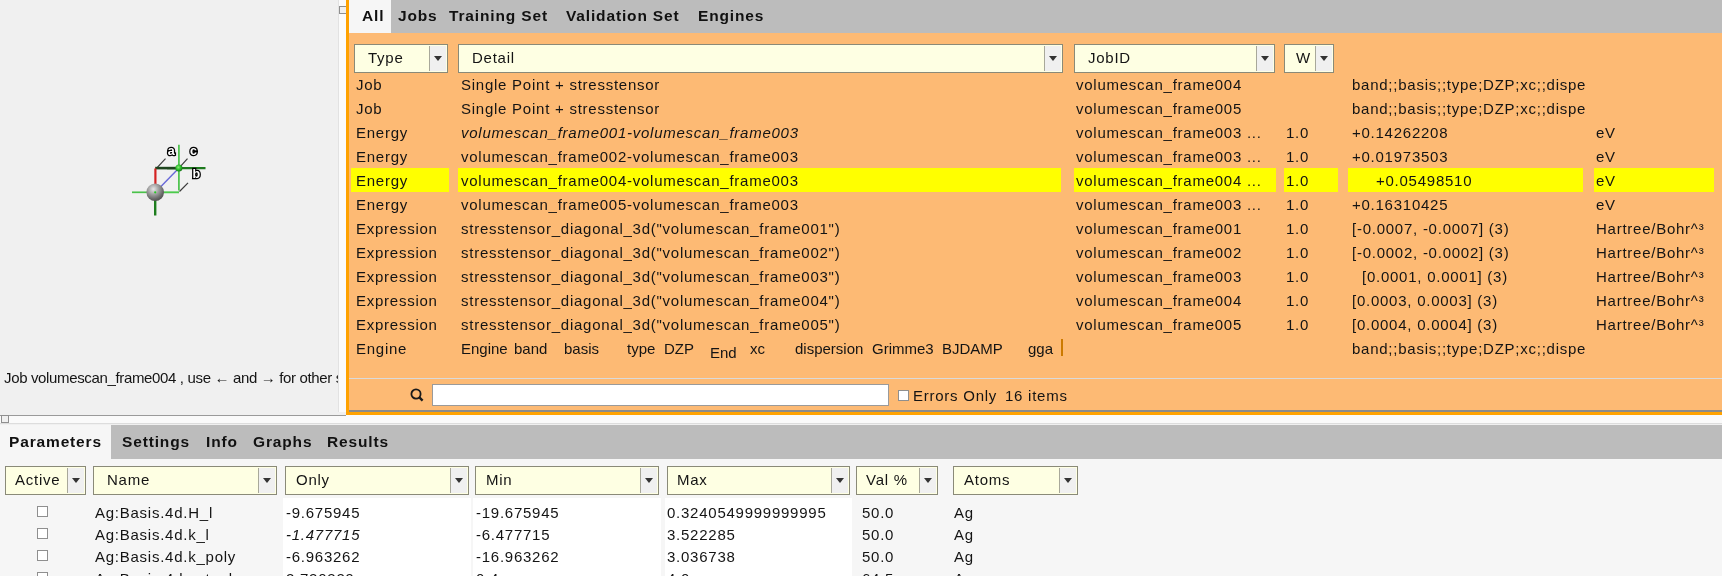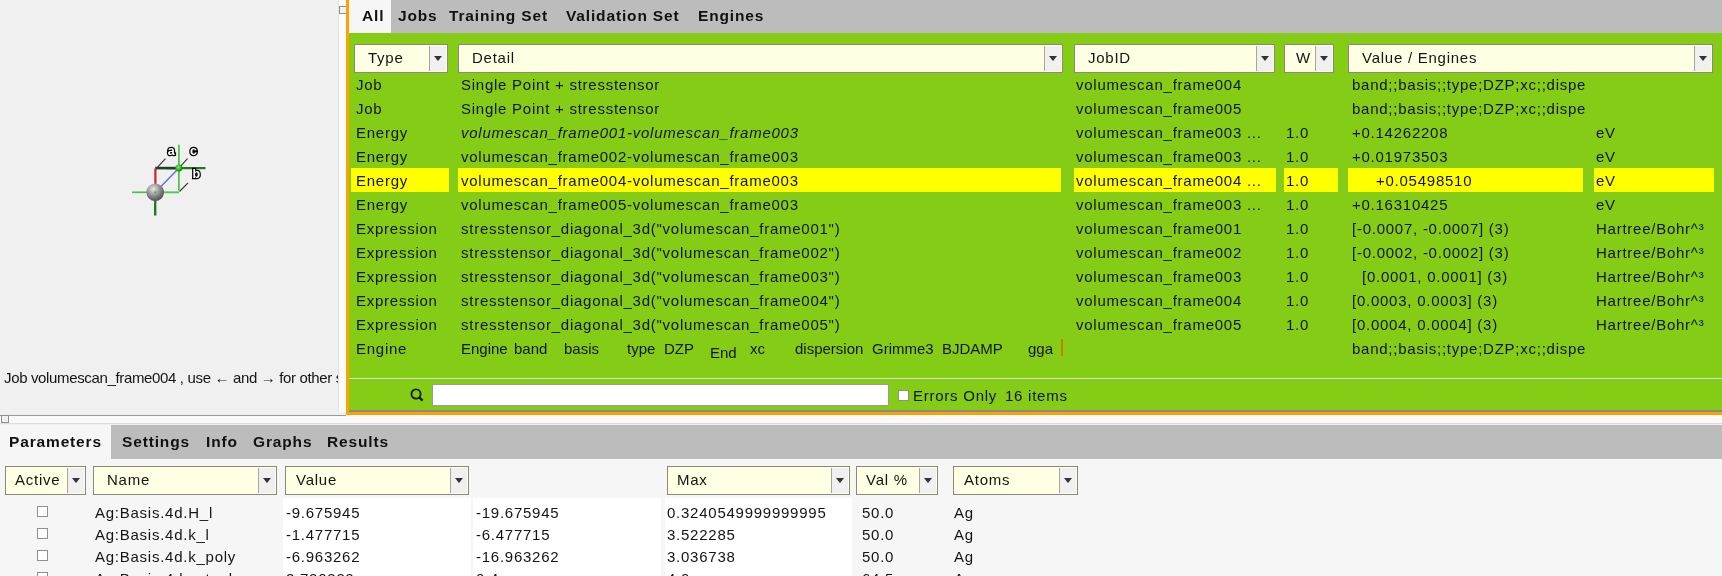--- a/index.html
+++ b/index.html
@@ -62,21 +62,21 @@
 </svg>
 <div class="abs" style="left:4px;top:369px;width:336px;overflow:hidden;white-space:pre;letter-spacing:-0.35px;">Job volumescan_frame004 , use ← and → for other s</div>
 
 <div class="abs" style="left:338px;top:0;width:9px;height:412px;background:#fbfbfb;border-left:1px solid #e2e2e2;border-right:1px solid #d5d5d5;"></div>
 <div class="abs" style="left:339px;top:6px;width:6px;height:6px;background:#f0f0f0;border:1px solid #8f8f8f;"></div>
 
 <div class="abs" style="left:346px;top:0;width:3px;height:415px;background:#ffa200;"></div>
 <div class="abs" style="left:346px;top:412px;width:1376px;height:3px;background:#ffa200;"></div>
 <div class="abs" style="left:349px;top:410px;width:1373px;height:2px;background:#8a8a8a;"></div>
 
-<div class="abs" id="rp" style="left:349px;top:0;width:1373px;height:410px;background:#84cc16;overflow:hidden;">
+<div class="abs" id="rp" style="left:349px;top:0;width:1373px;height:410px;background:#fdba74;overflow:hidden;">
 
   <div class="abs" style="left:0;top:0;width:1373px;height:33px;background:#bcbcbc;"></div>
   <div class="abs" style="left:0;top:0;width:42px;height:33px;background:#f6f6f6;"></div>
   <div class="tabtxt" style="left:13px;top:7px;">All</div>
   <div class="tabtxt" style="left:49px;top:7px;">Jobs</div>
   <div class="tabtxt" style="left:100px;top:7px;">Training Set</div>
   <div class="tabtxt" style="left:217px;top:7px;">Validation Set</div>
   <div class="tabtxt" style="left:349px;top:7px;">Engines</div>
 
   <div class="hdr" style="left:5px;top:44px;width:92px;">
@@ -86,24 +86,20 @@
   <div class="hdr" style="left:109px;top:44px;width:603px;">
       <span class="lbl">Detail</span>
       <span class="btn"></span>
     </div>
   <div class="hdr" style="left:725px;top:44px;width:199px;">
       <span class="lbl">JobID</span>
       <span class="btn"></span>
     </div>
   <div class="hdr" style="left:935px;top:44px;width:48px;">
       <span class="lbl" style="left:11px">W</span>
-      <span class="btn"></span>
-    </div>
-  <div class="hdr" style="left:999px;top:44px;width:363px;">
-      <span class="lbl">Value / Engines</span>
       <span class="btn"></span>
     </div>
 
   <div class="abs hl" style="left:2px;top:168px;width:98px;height:24px;"></div>
   <div class="abs hl" style="left:109px;top:168px;width:603px;height:24px;"></div>
   <div class="abs hl" style="left:725px;top:168px;width:202px;height:24px;"></div>
   <div class="abs hl" style="left:935px;top:168px;width:54px;height:24px;"></div>
   <div class="abs hl" style="left:999px;top:168px;width:235px;height:24px;"></div>
   <div class="abs hl" style="left:1245px;top:168px;width:120px;height:24px;"></div>
 
@@ -217,21 +213,25 @@
 
   <div class="hdr" style="left:5px;top:41px;width:79px;">
       <span class="lbl" style="left:9px">Active</span>
       <span class="btn"></span>
     </div>
   <div class="hdr" style="left:93px;top:41px;width:182px;">
       <span class="lbl">Name</span>
       <span class="btn"></span>
     </div>
   <div class="hdr" style="left:285px;top:41px;width:182px;">
-      <span class="lbl" style="left:10px">Value</span>
+      <span class="lbl" style="left:10px">Only</span>
+      <span class="btn"></span>
+    </div>
+  <div class="hdr" style="left:475px;top:41px;width:182px;">
+      <span class="lbl" style="left:10px">Min</span>
       <span class="btn"></span>
     </div>
   <div class="hdr" style="left:667px;top:41px;width:181px;">
       <span class="lbl" style="left:9px">Max</span>
       <span class="btn"></span>
     </div>
   <div class="hdr" style="left:856px;top:41px;width:80px;">
       <span class="lbl" style="left:9px">Val %</span>
       <span class="btn"></span>
     </div>
@@ -243,21 +243,21 @@
   <div id="prows">
       <div class="chk" style="left:37px;top:81px;"></div>
       <div class="cell" style="left:95px;top:79px;">Ag:Basis.4d.H_l</div>
       <div class="cell" style="left:286px;top:79px;">-9.675945</div>
       <div class="cell" style="left:476px;top:79px;">-19.675945</div>
       <div class="cell" style="left:667px;top:79px;">0.3240549999999995</div>
       <div class="cell" style="left:862px;top:79px;">50.0</div>
       <div class="cell" style="left:954px;top:79px;">Ag</div>
       <div class="chk" style="left:37px;top:103px;"></div>
       <div class="cell" style="left:95px;top:101px;">Ag:Basis.4d.k_l</div>
-      <div class="cell" style="left:286px;top:101px;">-1.477715</div>
+      <div class="cell" style="left:286px;top:101px;font-style:italic;">-1.477715</div>
       <div class="cell" style="left:476px;top:101px;">-6.477715</div>
       <div class="cell" style="left:667px;top:101px;">3.522285</div>
       <div class="cell" style="left:862px;top:101px;">50.0</div>
       <div class="cell" style="left:954px;top:101px;">Ag</div>
       <div class="chk" style="left:37px;top:125px;"></div>
       <div class="cell" style="left:95px;top:123px;">Ag:Basis.4d.k_poly</div>
       <div class="cell" style="left:286px;top:123px;">-6.963262</div>
       <div class="cell" style="left:476px;top:123px;">-16.963262</div>
       <div class="cell" style="left:667px;top:123px;">3.036738</div>
       <div class="cell" style="left:862px;top:123px;">50.0</div>

